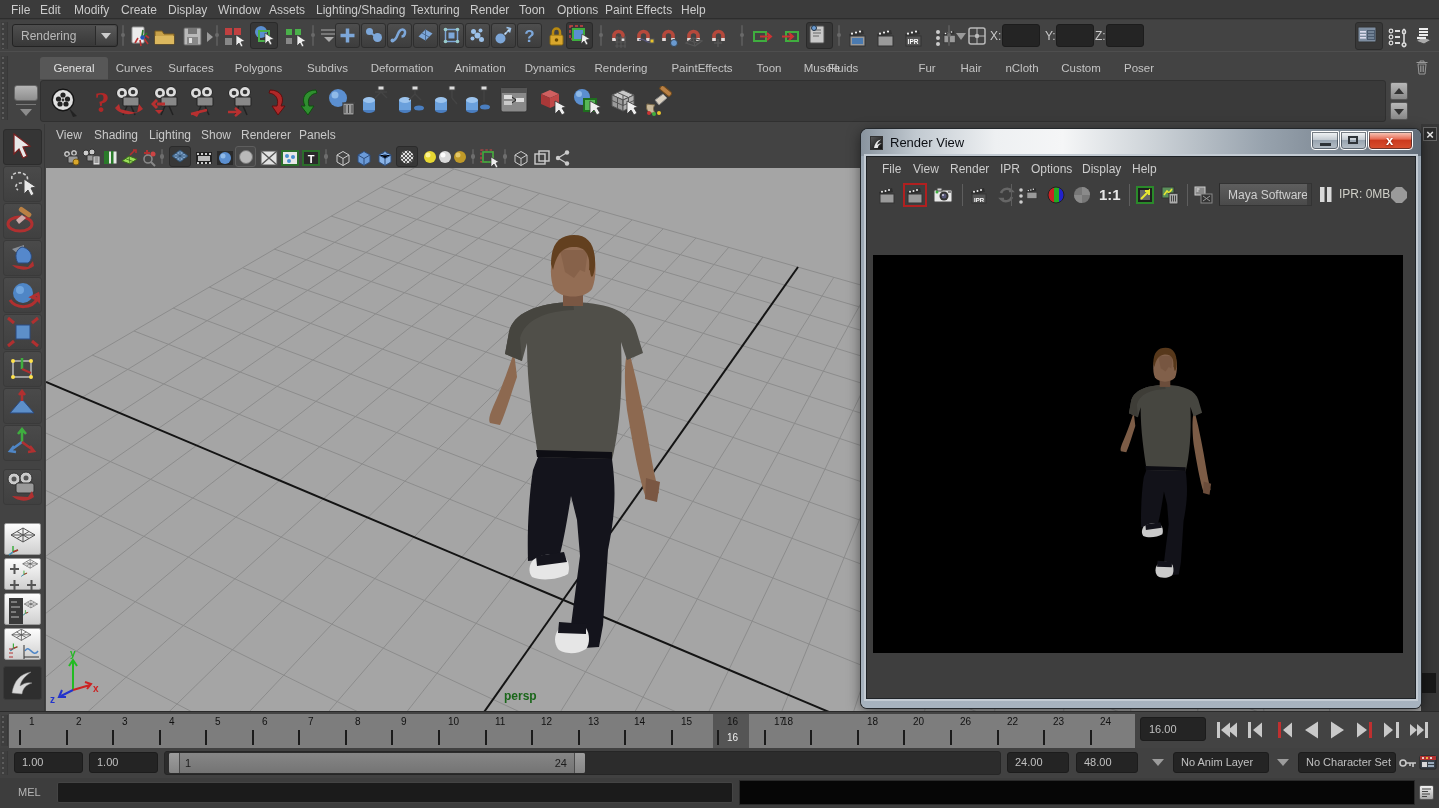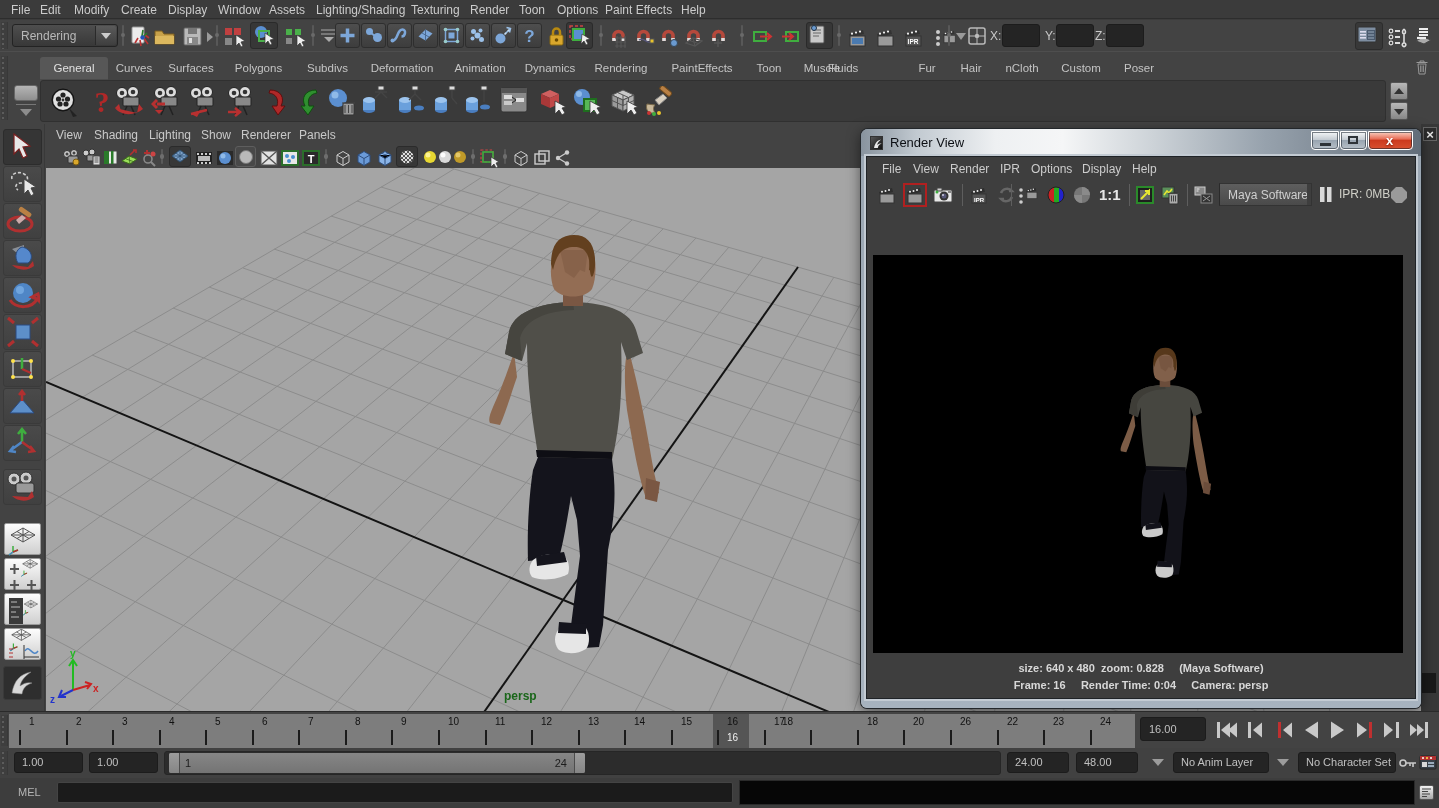--- a/index.html
+++ b/index.html
@@ -1154,22 +1154,20 @@
             </svg>
           </div>
 </div>
 <div class="abs" id="rimage" style="left:6px;top:98px;width:530px;height:398px;background:#000">
 <svg width="528" height="398" viewBox="0 0 528 398" style="position:absolute;left:0;top:0">
 <g transform="translate(-11.7,-36.4) scale(0.53,0.55)" style="filter:brightness(.88)">
 <use href="#person"></use>
 </g>
 </svg>
 </div>
-<div class="abs" style="left:0;top:505px;width:100%;text-align:center;color:#d8d8d8;font-size:11px;font-weight:bold">size: 640 x 480 &nbsp;zoom: 0.828 &nbsp;&nbsp;&nbsp;&nbsp;(Maya Software)</div>
-<div class="abs" style="left:0;top:522px;width:100%;text-align:center;color:#d8d8d8;font-size:11px;font-weight:bold">Frame: 16 &nbsp;&nbsp;&nbsp;&nbsp;Render Time: 0:04 &nbsp;&nbsp;&nbsp;&nbsp;Camera: persp</div>
 </div>
 </div>
 
 <div class="abs" id="timesl">
 <div class="abs grip" style="left:1px;top:3px;height:31px"></div>
 <div id="ruler">
 <div class="ftick" style="left:10px"></div>
 <span class="fnum" style="left:20px">1</span>
 <div class="ftick" style="left:57px"></div>
 <span class="fnum" style="left:67px">2</span>

